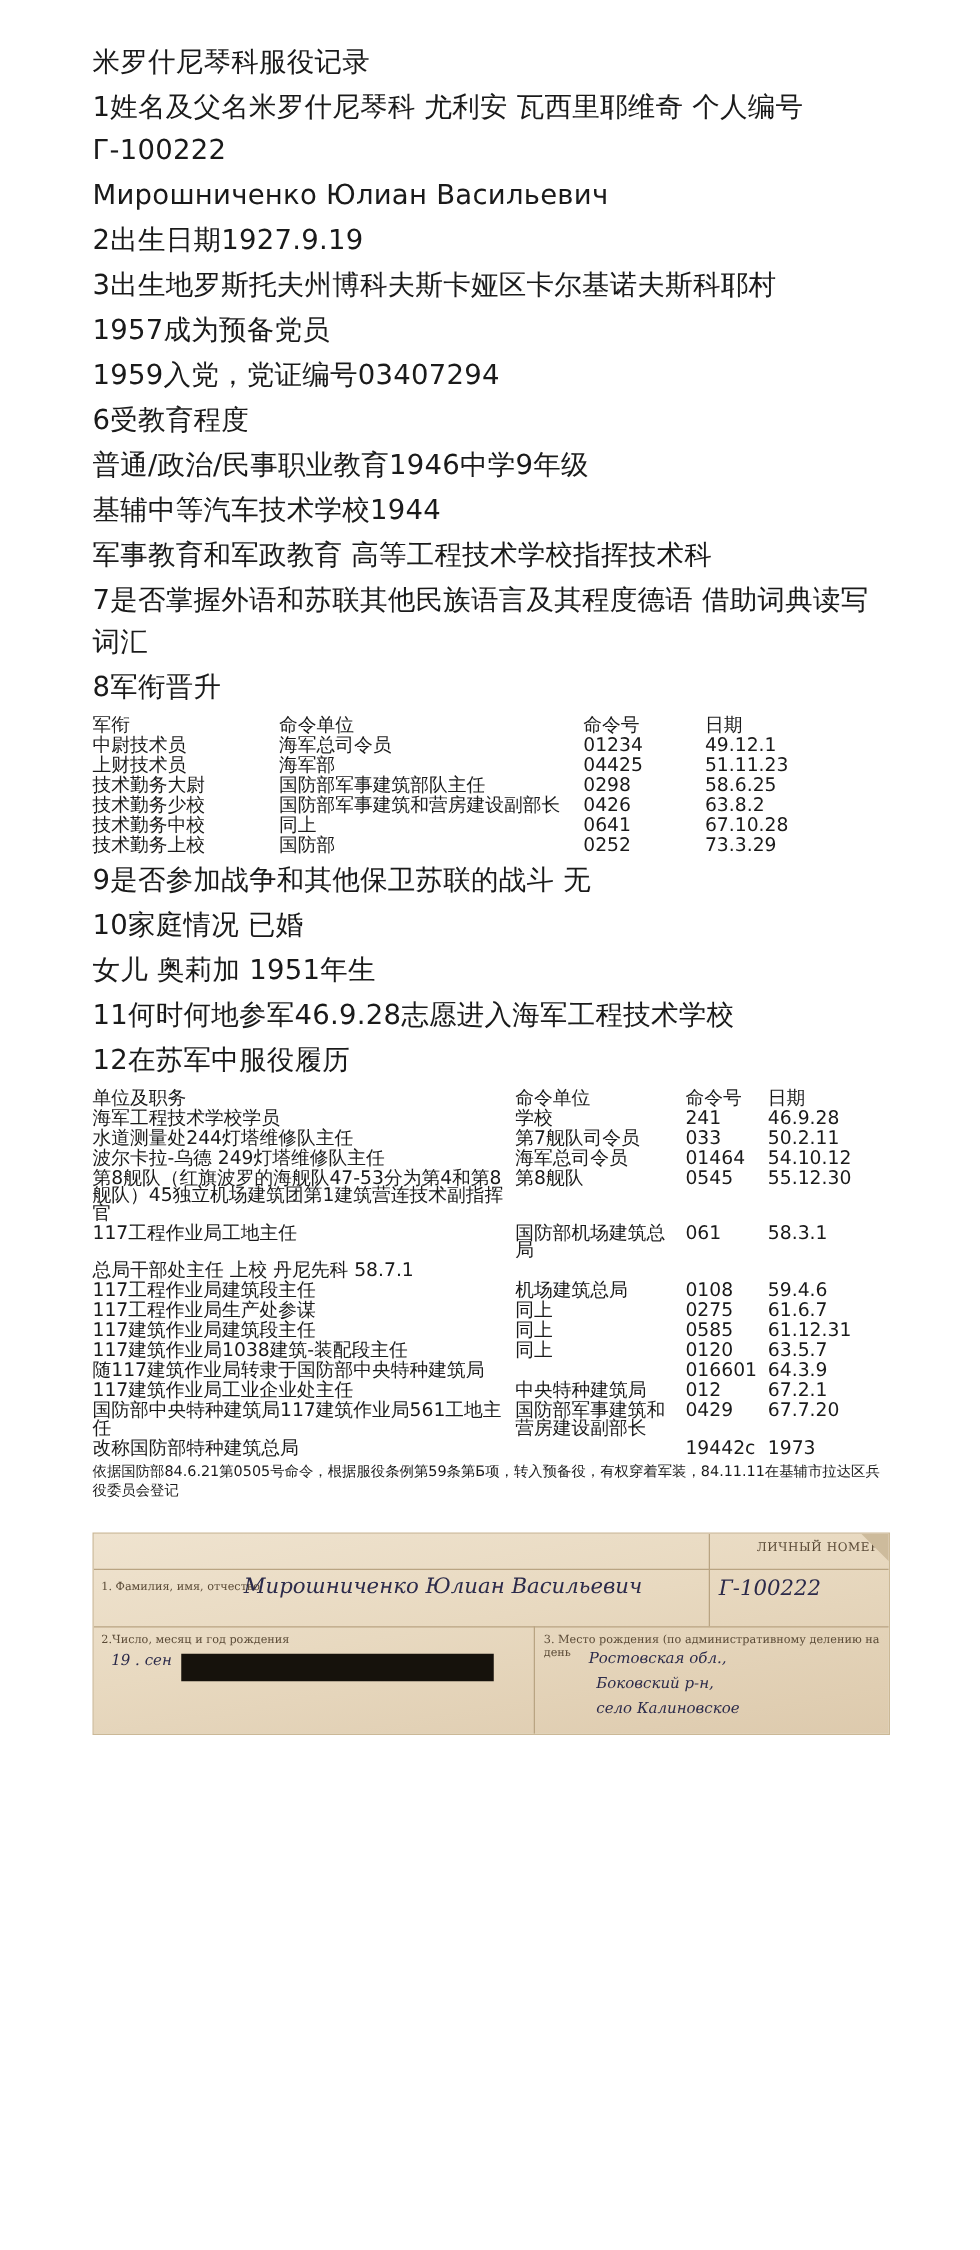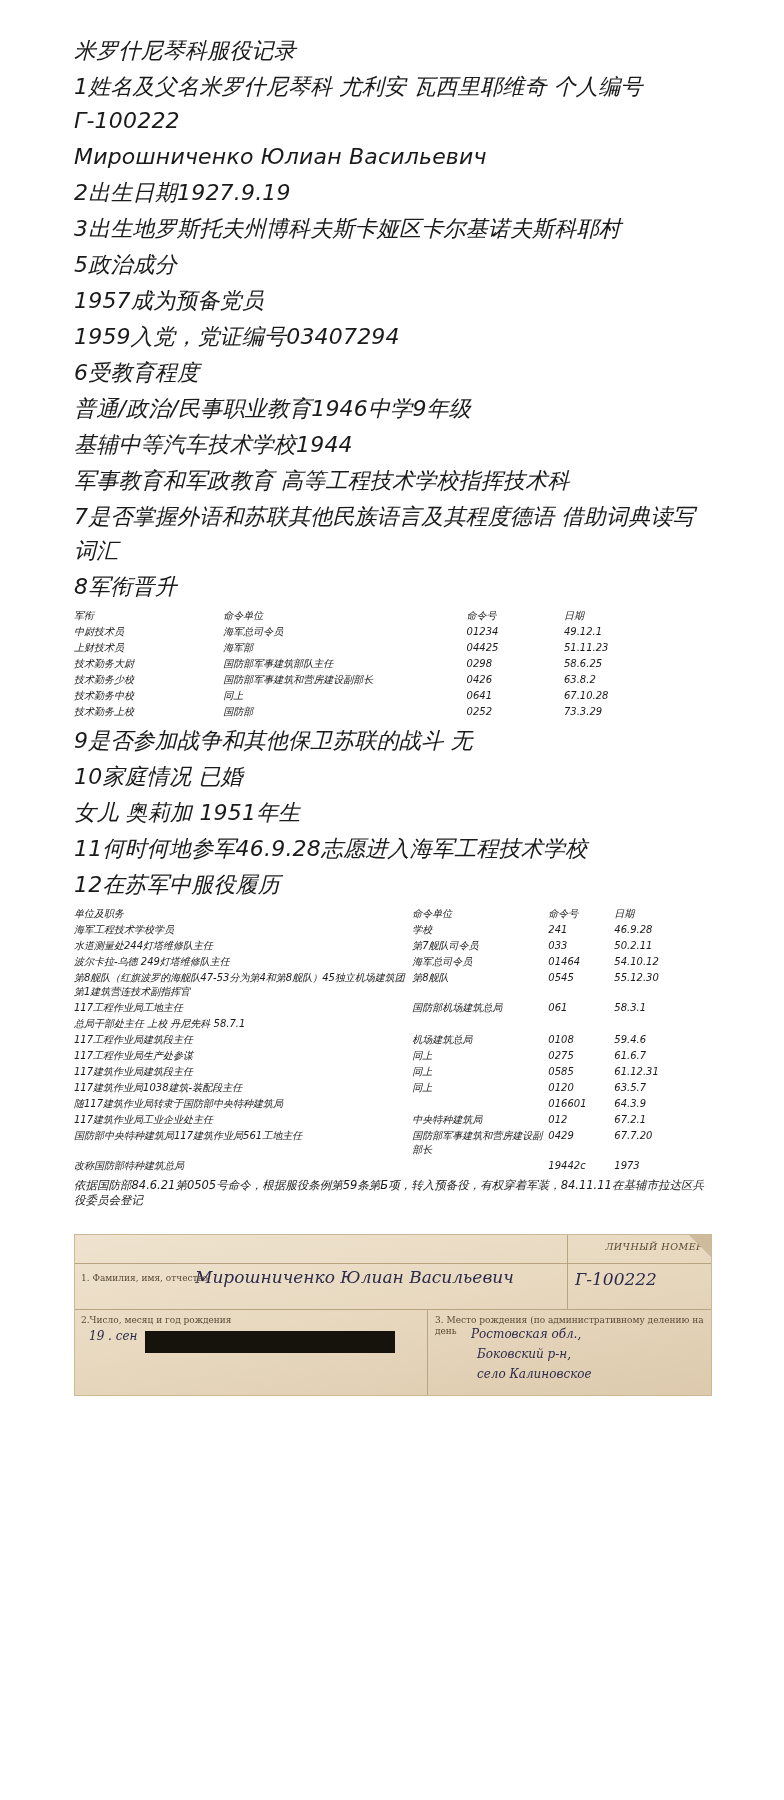--- a/index.html
+++ b/index.html
@@ -11,34 +11,33 @@
     width: 784px;
     min-height: 1800px;
     font-family: "DejaVu Sans", "Liberation Sans", sans-serif;
     color: #1a1a1a;
     -webkit-font-smoothing: antialiased;
   }
   .page {
     width: 784px;
     box-sizing: border-box;
     padding: 34px 74px 0 74px;
-    font-style: italic;
   }
   .big-line {
     font-size: 22px;
     line-height: 34px;
     letter-spacing: 0.2px;
     margin: 0 0 2px 0;
     word-break: break-word;
   }
 
   
   table.mini {
     border-collapse: collapse;
-    font-size: 10px;
+    font-size: 15px;
     line-height: 14px;
     width: 100%;
     margin: 4px 0 4px 0;
   }
   table.mini td, table.mini th {
     padding: 1px 2px 1px 0;
     vertical-align: top;
     text-align: left;
     font-weight: normal;
   }
@@ -119,21 +118,20 @@
 <body>
 
 <div class="page">
 
   <div class="big-line">米罗什尼琴科服役记录</div>
 
   <div class="big-line">1姓名及父名米罗什尼琴科 尤利安 瓦西里耶维奇 个人编号 Г-100222</div>
   <div class="big-line">Мирошниченко Юлиан Васильевич</div>
   <div class="big-line">2出生日期1927.9.19</div>
   <div class="big-line">3出生地罗斯托夫州博科夫斯卡娅区卡尔基诺夫斯科耶村</div>
-  <div class="big-line">5政治成分</div>
   <div class="big-line">1957成为预备党员</div>
   <div class="big-line">1959入党，党证编号03407294</div>
   <div class="big-line">6受教育程度</div>
   <div class="big-line">普通/政治/民事职业教育1946中学9年级</div>
   <div class="big-line">基辅中等汽车技术学校1944</div>
   <div class="big-line">军事教育和军政教育 高等工程技术学校指挥技术科</div>
   <div class="big-line">7是否掌握外语和苏联其他民族语言及其程度德语 借助词典读写词汇</div>
   <div class="big-line">8军衔晋升</div>
 
   <table class="mini rank-tbl">
@@ -303,21 +301,21 @@
   <div class="note">依据国防部84.6.21第0505号命令，根据服役条例第59条第Б项，转入预备役，有权穿着军装，84.11.11在基辅市拉达区兵役委员会登记</div>
 </div>
 
 <div class="card-wrap">
   <div class="card">
     <div class="rule" style="top:28px;"></div>
     <div class="rule" style="top:74px;"></div>
     <div class="vrule" style="left:492px; top:0; height:74px;"></div>
     <div class="vrule" style="left:352px; top:74px;"></div>
 
-    <div class="lbl" style="right:8px; top:6px; font-size:9.5px; letter-spacing:0.5px;font-style:italic;">ЛИЧНЫЙ НОМЕР</div>
+    <div class="lbl" style="right:8px; top:6px; font-size:9.5px; letter-spacing:0.5px;">ЛИЧНЫЙ НОМЕР</div>
 
     <div class="lbl" style="left:6px; top:38px;">1. Фамилия, имя, отчество</div>
     <div class="hand" style="left:120px; top:32px;">Мирошниченко Юлиан Васильевич</div>
     <div class="hand" style="left:500px; top:34px;">Г-100222</div>
 
     <div class="lbl" style="left:6px; top:80px;">2.Число, месяц и год рождения</div>
     <div class="hand sm" style="left:14px; top:94px;">19 . сен</div>
     <div class="redact" style="left:70px; top:96px; width:250px; height:22px;"></div>
 
     <div class="lbl" style="left:360px; top:80px;">3. Место рождения (по административному делению на день</div>

